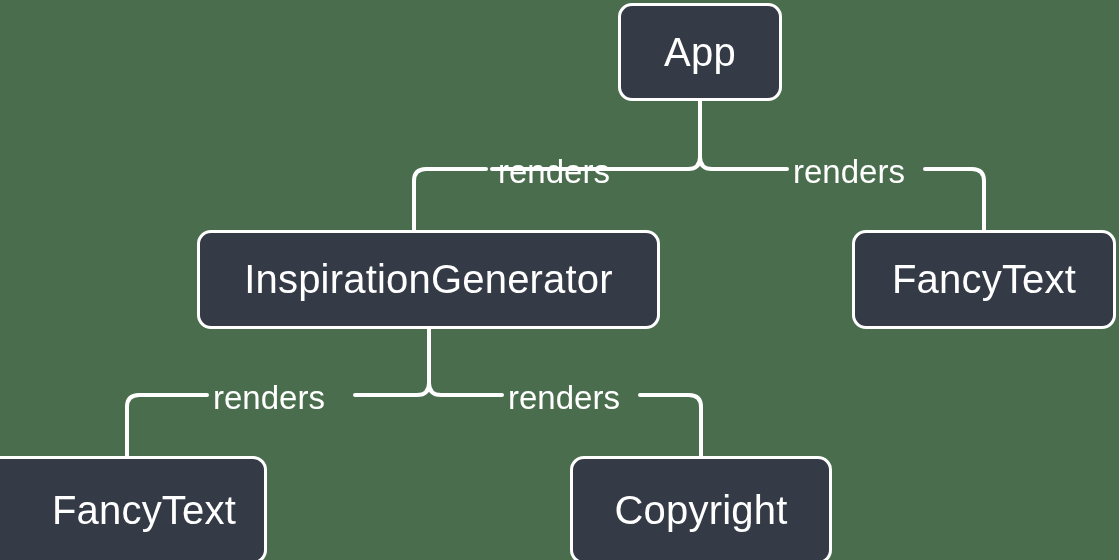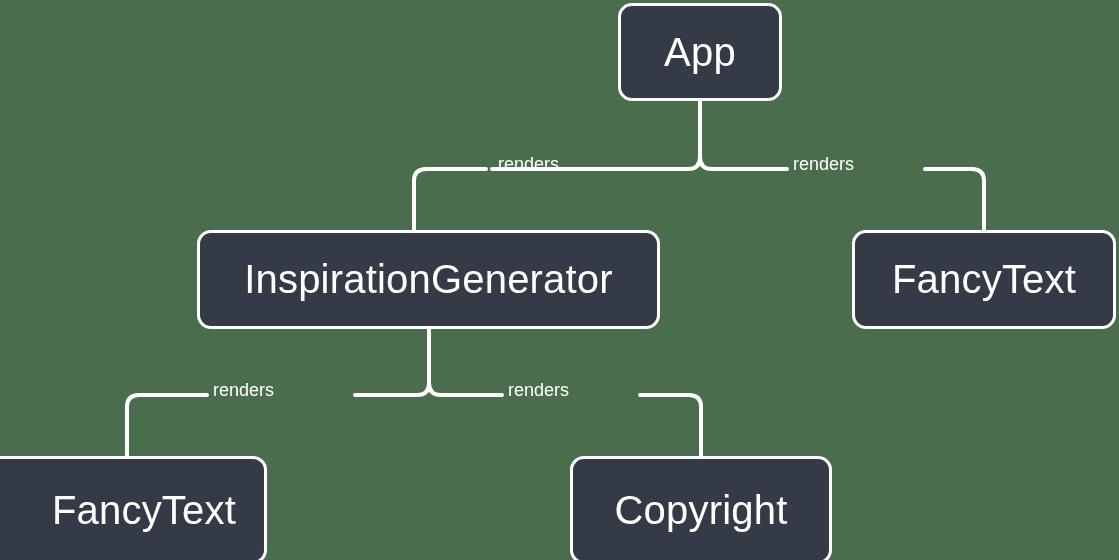--- a/index.html
+++ b/index.html
@@ -40,21 +40,21 @@
     font-size: 40px;
     font-weight: 400;
     letter-spacing: 0.2px;
     white-space: nowrap;
     z-index: 2;
   }
   .edge-label {
     position: absolute;
     color: #ffffff;
     font-family: "Liberation Sans", sans-serif;
-    font-size: 18px;
+    font-size: 33px;
     font-weight: 400;
     white-space: nowrap;
     line-height: 1;
     z-index: 3;
   }
 </style>
 </head>
 <body>
 
 <div id="diagram-root">

